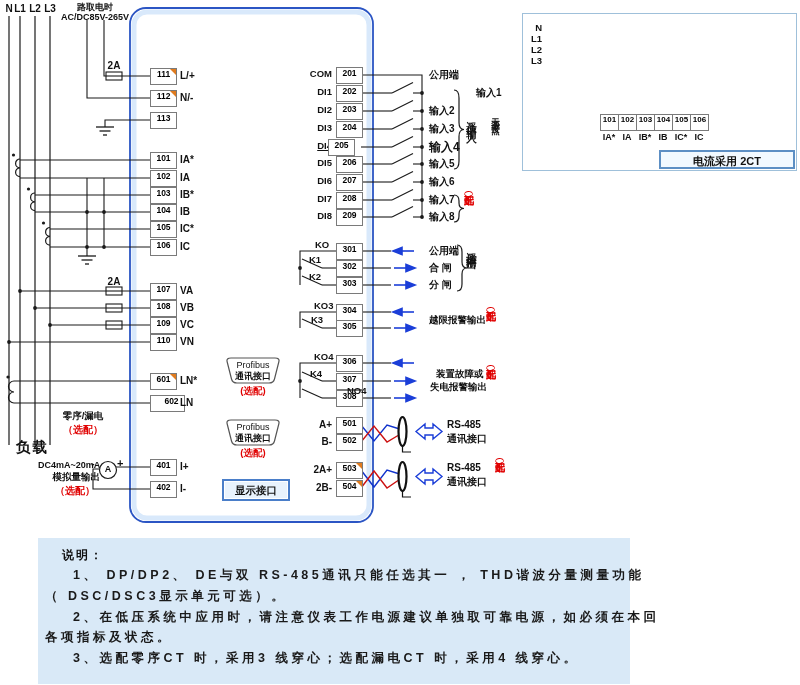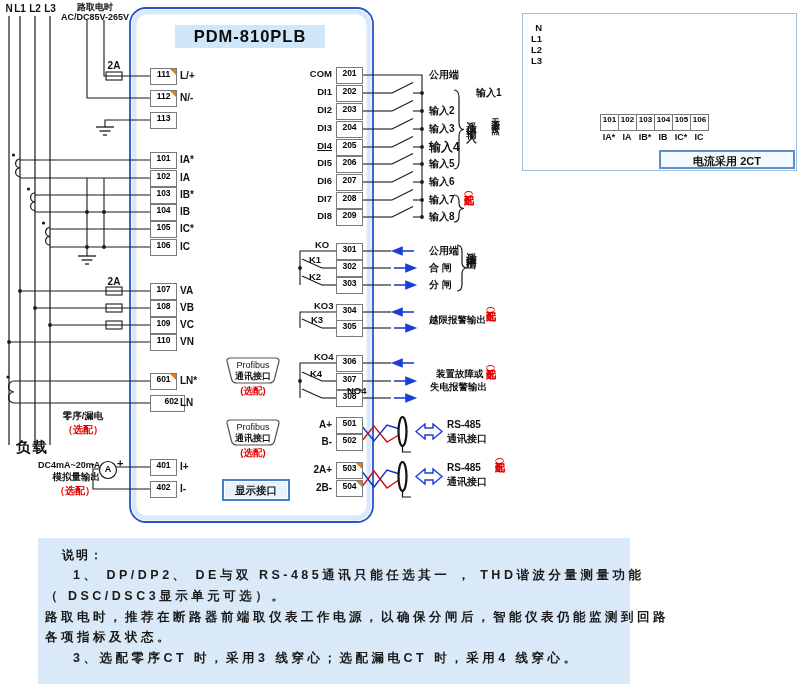--- a/index.html
+++ b/index.html
@@ -279,21 +279,20 @@
   </g>
   <g stroke="#1a1a1a" stroke-width="1.3">
     <path d="M701,87 H717"></path>
         <path d="M704.5,91 H713.5"></path>
         <path d="M708,95 H710"></path>
   </g>
 
   <polygon points="85,546 96,550 88,557" fill="#e8862a"></polygon>
 </svg>
 
-<div class="banner">PDM-810PLB</div>
 
 <div class="lbl sm ctr" style="left:58px;top:2px;width:74px;">路取电时</div>
 <div class="lbl ctr" style="left:51px;top:12px;width:88px;font-size:9px;">AC/DC85V-265V</div>
 <div class="lbl ctr" style="left:104px;top:60px;width:20px;">2A</div>
 <div class="lbl ctr" style="left:104px;top:276px;width:20px;">2A</div>
 
 <div class="lbl ctr" style="left:55px;top:411px;width:56px;font-size:9.5px;">零序/漏电</div>
 <div class="lbl ctr red" style="left:58px;top:424px;width:50px;">（选配）</div>
 <div class="lbl" style="left:16px;top:439px;font-size:14.5px;letter-spacing:2px;">负载</div>
 <div class="lbl rt" style="left:38px;top:460px;width:62px;font-size:9px;">DC4mA~20mA</div>
@@ -333,21 +332,21 @@
 <div class="dispport">显示接口</div>
 
 <div class="panel2ct"></div>
 <div class="cap2ct">电流采用 2CT</div>
 
 <div class="notes">
   <div class="title">说明：</div>
   <div id="noteLines" style="position:absolute;left:7px;top:27px;width:722px;">
         <div class="noteline" style="padding-left: 28px;">1、 DP/DP2、 DE与双 RS-485通讯只能任选其一 ， THD谐波分量测量功能</div>
         <div class="noteline" style="padding-left: 0px;">（ DSC/DSC3显示单元可选）。</div>
-        <div class="noteline" style="padding-left: 0px;">路取电时，推荐在断路器前端取仪表工作电源，以确保分闸后，智能仪表仍能监测到回路</div>
+        <div class="noteline" style="padding-left: 28px;">2、在低压系统中应用时，请注意仪表工作电源建议单独取可靠电源，如必须在本回</div>
         <div class="noteline" style="padding-left: 0px;">各项指标及状态。</div>
         <div class="noteline" style="padding-left: 28px;">3、选配零序CT 时，采用3 线穿心；选配漏电CT 时，采用4 线穿心。</div>
       </div>
 </div>
 
 <div class="lbl ctr" style="left: 0px; top: 3px; width: 18px; font-size: 10px;">N</div>
     <div class="lbl ctr" style="left: 11px; top: 3px; width: 18px; font-size: 10px;">L1</div>
     <div class="lbl ctr" style="left: 26px; top: 3px; width: 18px; font-size: 10px;">L2</div>
     <div class="lbl ctr" style="left: 41px; top: 3px; width: 18px; font-size: 10px;">L3</div>
     <div class="term" style="left: 150px; top: 68px;">111<i class="flag"></i></div>
@@ -389,21 +388,21 @@
     <div class="lbl rt" style="left: 298px; top: 87px; width: 34px; font-size: 9.5px;">DI1</div>
     <div class="term" style="left: 336px; top: 85px;">202</div>
     <div class="lbl" style="left: 429px; top: 87px; font-size: 10px; font-weight: 600; margin-left: 47px;">输入1</div>
     <div class="lbl rt" style="left: 298px; top: 105px; width: 34px; font-size: 9.5px;">DI2</div>
     <div class="term" style="left: 336px; top: 103px;">203</div>
     <div class="lbl" style="left: 429px; top: 105px; font-size: 10px; font-weight: 600;">输入2</div>
     <div class="lbl rt" style="left: 298px; top: 123px; width: 34px; font-size: 9.5px;">DI3</div>
     <div class="term" style="left: 336px; top: 121px;">204</div>
     <div class="lbl" style="left: 429px; top: 123px; font-size: 10px; font-weight: 600;">输入3</div>
     <div class="lbl rt" style="left: 298px; top: 141px; width: 34px; font-size: 9.5px; text-decoration: underline;">DI4</div>
-    <div class="term" style="left: 336px; top: 139px;">205</div>
+    <div class="term" style="left: 328px; top: 139px;">205</div>
     <div class="lbl" style="left: 429px; top: 141px; font-size: 12px; font-weight: 600;">输入4</div>
     <div class="lbl rt" style="left: 298px; top: 158px; width: 34px; font-size: 9.5px;">DI5</div>
     <div class="term" style="left: 336px; top: 156px;">206</div>
     <div class="lbl" style="left: 429px; top: 158px; font-size: 10px; font-weight: 600;">输入5</div>
     <div class="lbl rt" style="left: 298px; top: 176px; width: 34px; font-size: 9.5px;">DI6</div>
     <div class="term" style="left: 336px; top: 174px;">207</div>
     <div class="lbl" style="left: 429px; top: 176px; font-size: 10px; font-weight: 600;">输入6</div>
     <div class="lbl rt" style="left: 298px; top: 194px; width: 34px; font-size: 9.5px;">DI7</div>
     <div class="term" style="left: 336px; top: 192px;">208</div>
     <div class="lbl" style="left: 429px; top: 194px; font-size: 10px; font-weight: 600;">输入7</div>

